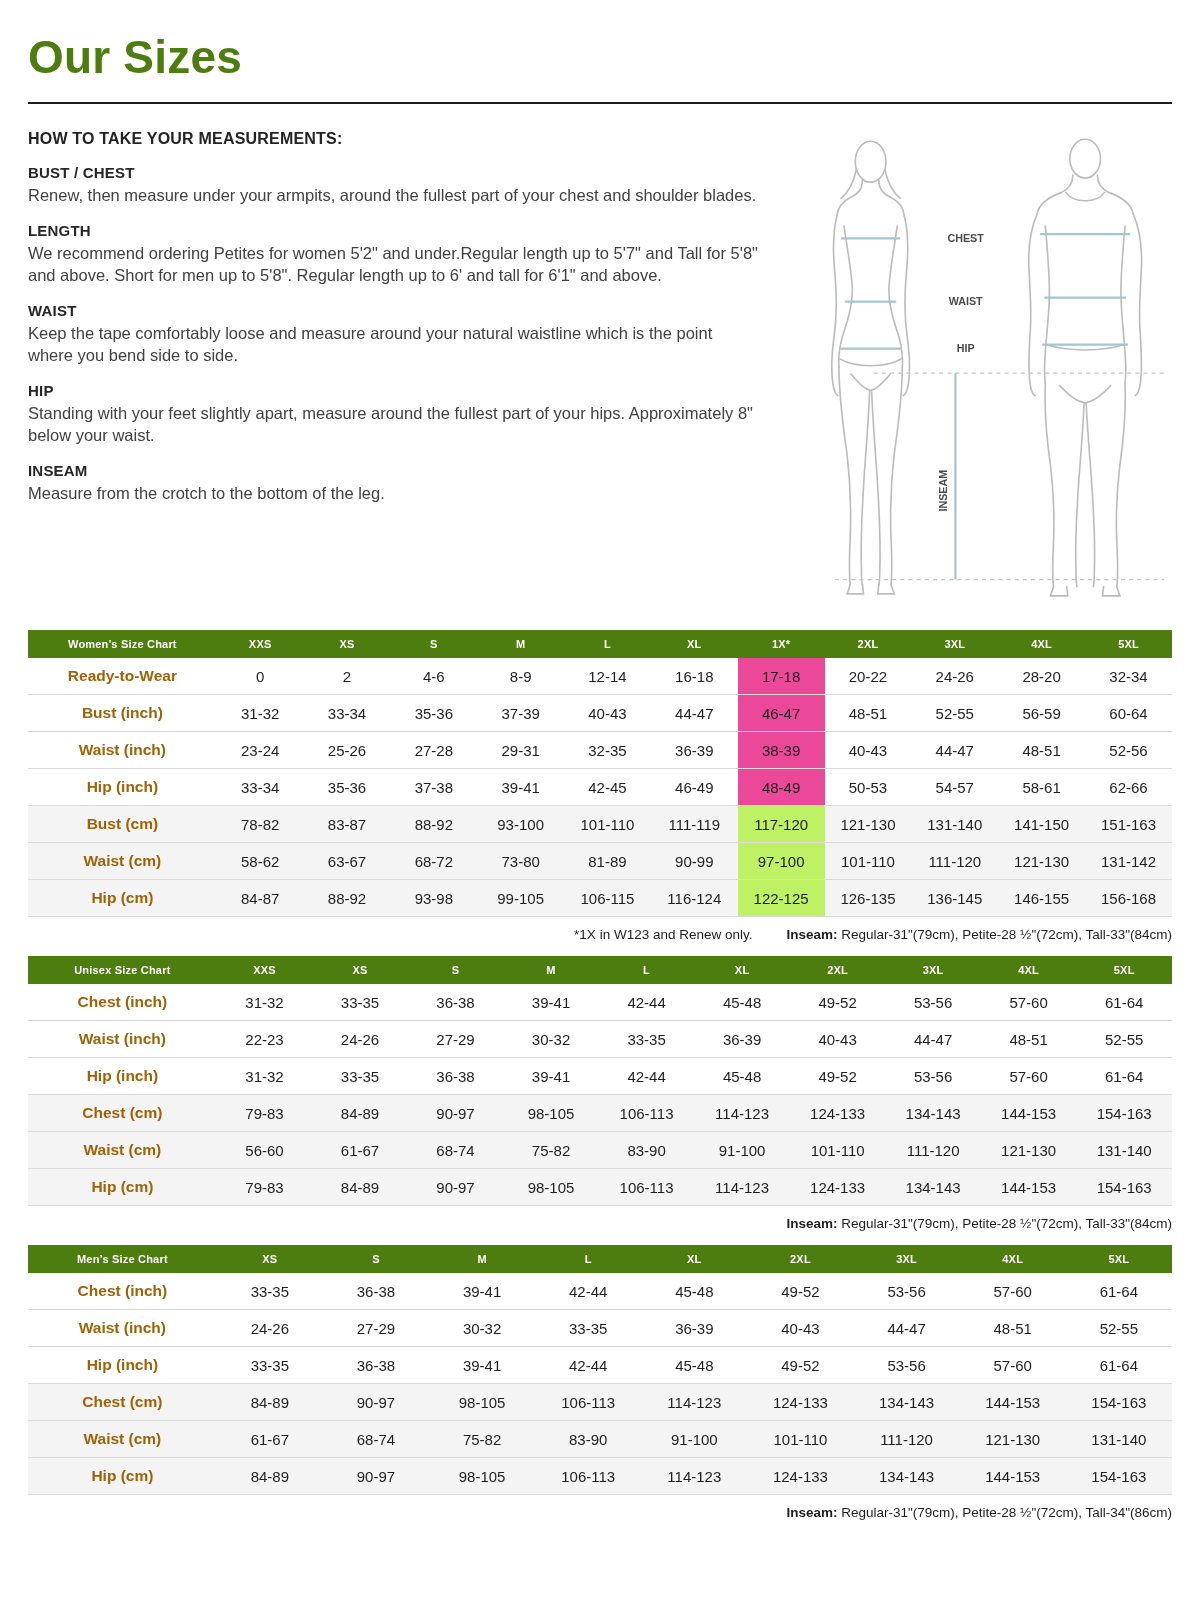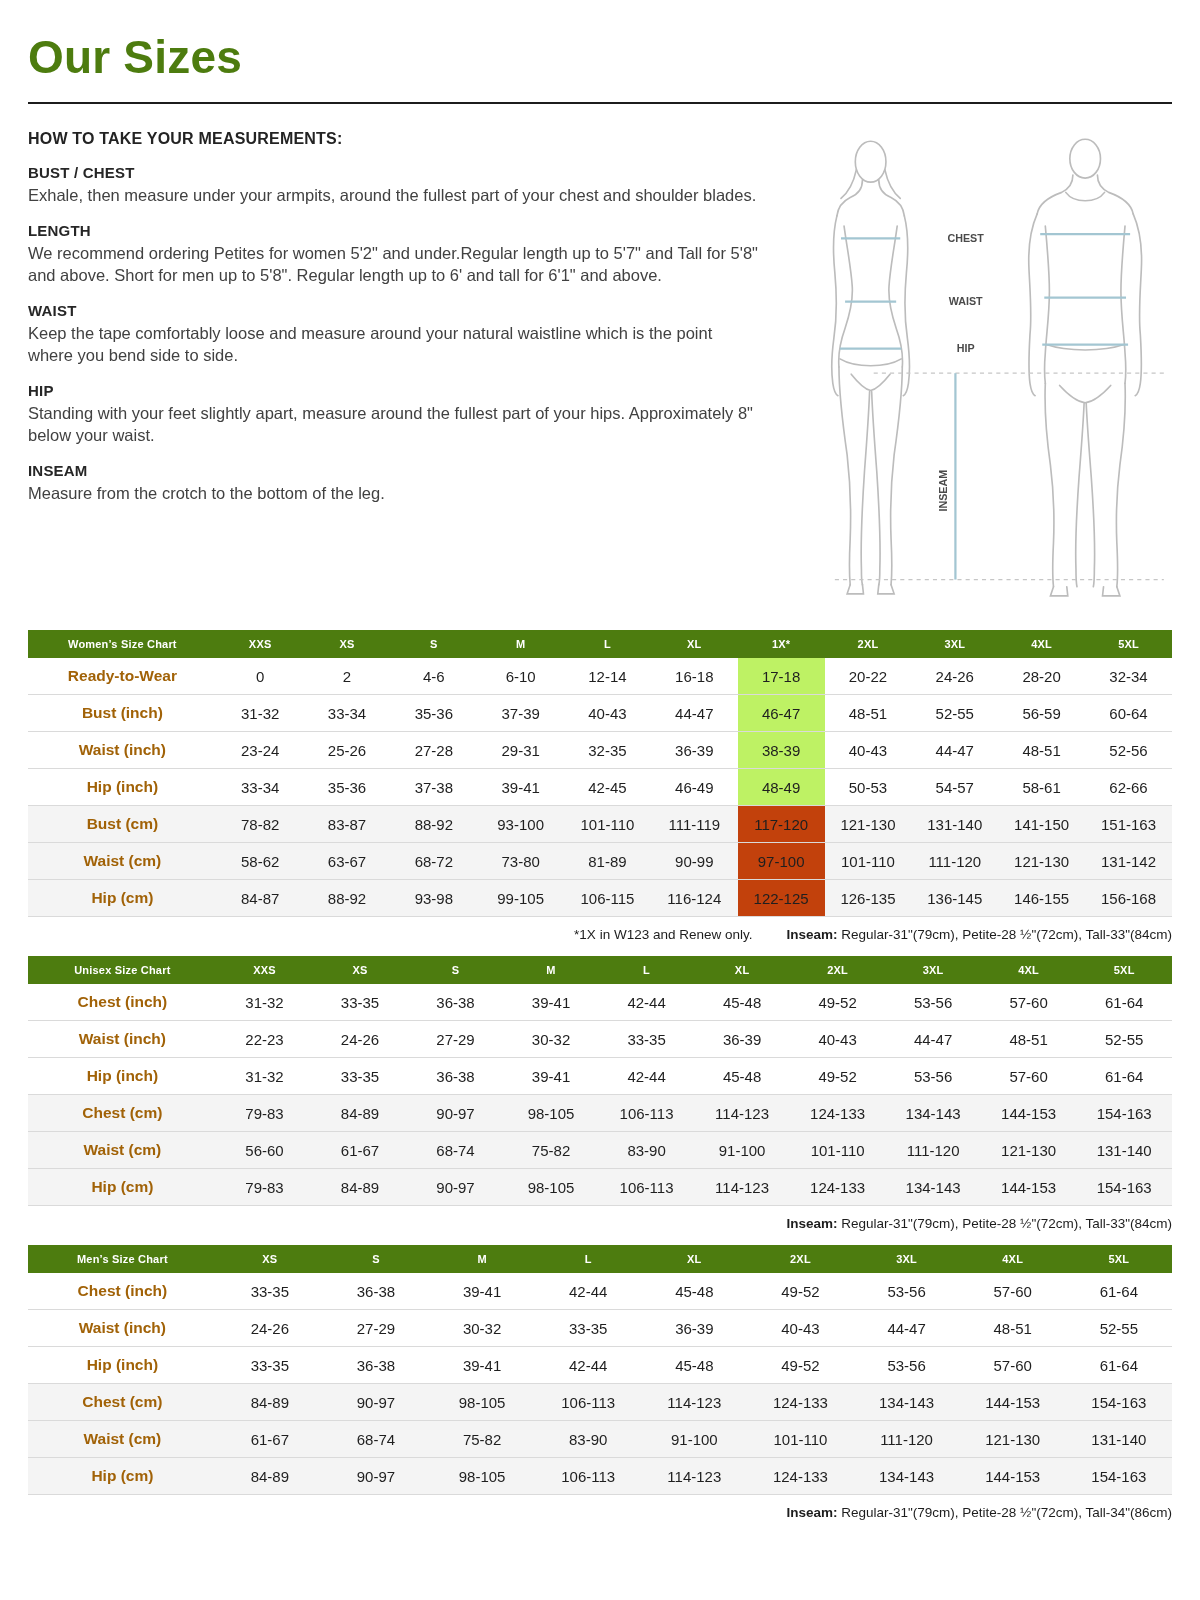--- a/index.html
+++ b/index.html
@@ -77,22 +77,22 @@
     font-size: 15px;
     color: #1f1f1f;
   }
   table.size-table tbody th {
     font-weight: 800;
     font-size: 15.5px;
     color: #a16207;
   }
   table.size-table tbody tr.shaded th,
   table.size-table tbody tr.shaded td { background: #f4f4f4; }
-  table.size-table tbody td.hl { background: #bef264; }
-  table.size-table tbody tr.shaded td.hl { background: #c2410c; }
+  table.size-table tbody td.hl { background: #ec4899; }
+  table.size-table tbody tr.shaded td.hl { background: #bef264; }
 
   .footnotes {
     display: flex;
     justify-content: flex-end;
     gap: 34px;
     margin-top: 10px;
     font-size: 13.5px;
     color: #1d1d1d;
   }
   .footnote b { font-weight: 800; }
@@ -104,21 +104,21 @@
 
   <h1 class="page-title">Our Sizes</h1>
   <hr class="title-divider">
 
   <div class="content-row">
     <div class="instructions-col">
       <div class="howto-heading">HOW TO TAKE YOUR MEASUREMENTS:</div>
 
       <div class="measure-section">
         <div class="measure-label">BUST / CHEST</div>
-        <div class="measure-text">Exhale, then measure under your armpits, around the fullest part of your chest and shoulder blades.</div>
+        <div class="measure-text">Renew, then measure under your armpits, around the fullest part of your chest and shoulder blades.</div>
       </div>
       <div class="measure-section">
         <div class="measure-label">LENGTH</div>
         <div class="measure-text">We recommend ordering Petites for women 5'2" and under.Regular length up to 5'7" and Tall for 5'8" and above. Short for men up to 5'8". Regular length up to 6' and tall for 6'1" and above.</div>
       </div>
       <div class="measure-section">
         <div class="measure-label">WAIST</div>
         <div class="measure-text">Keep the tape comfortably loose and measure around your natural waistline which is the point where you bend side to side.</div>
       </div>
       <div class="measure-section">
@@ -228,21 +228,21 @@
             <th>4XL</th>
             <th>5XL</th>
           </tr>
         </thead>
         <tbody>
           <tr>
             <th>Ready-to-Wear</th>
             <td>0</td>
             <td>2</td>
             <td>4-6</td>
-            <td>6-10</td>
+            <td>8-9</td>
             <td>12-14</td>
             <td>16-18</td>
             <td class="hl">17-18</td>
             <td>20-22</td>
             <td>24-26</td>
             <td>28-20</td>
             <td>32-34</td>
           </tr>
           <tr>
             <th>Bust (inch)</th>

